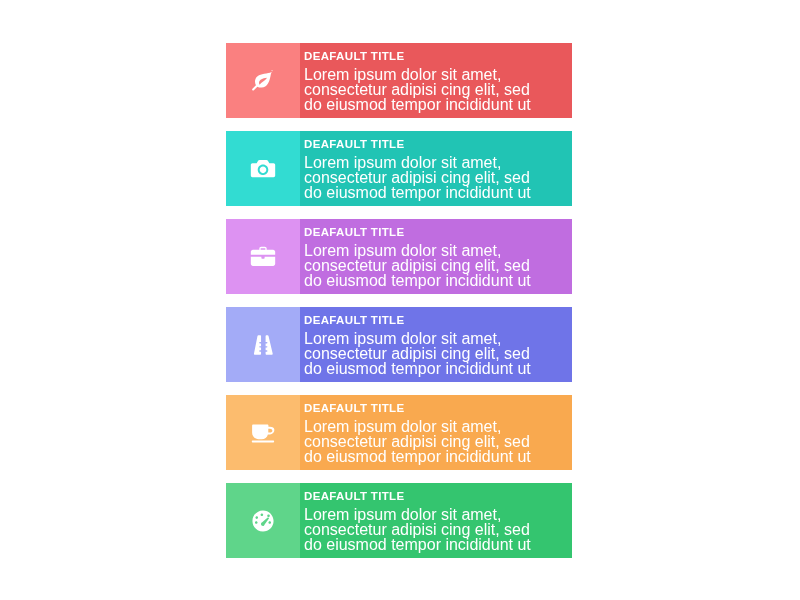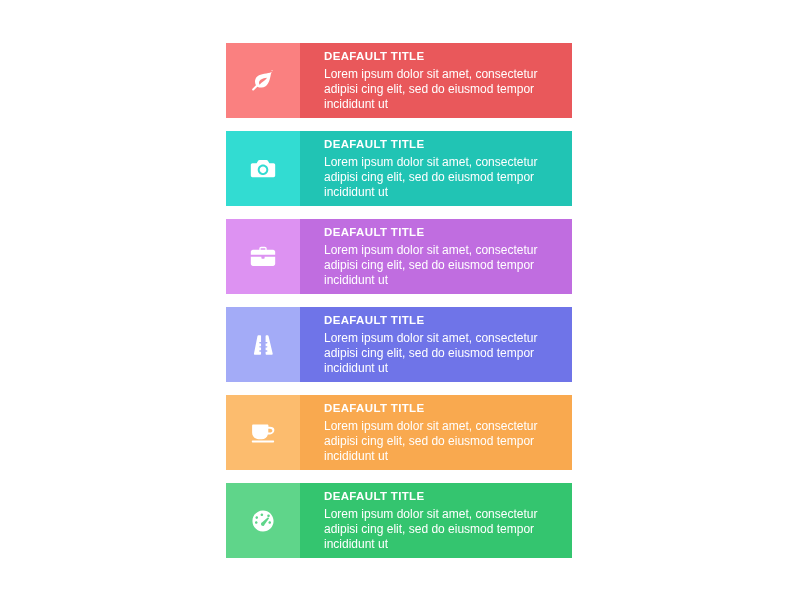--- a/index.html
+++ b/index.html
@@ -48,35 +48,35 @@
     width: 26px;
     height: 26px;
     display: block;
     fill: #ffffff;
   }
   .text-panel {
     flex: 1;
     display: flex;
     flex-direction: column;
     justify-content: center;
-    padding: 0 14px 0 24px;
+    padding: 0 14px 0 4px;
     box-sizing: border-box;
   }
   .row-title {
     color: #ffffff;
     font-size: 11.5px;
     font-weight: bold;
     letter-spacing: 0.35px;
     line-height: 14px;
     margin-bottom: 4px;
     white-space: nowrap;
   }
   .row-desc {
     color: #ffffff;
-    font-size: 12px;
+    font-size: 16px;
     font-weight: normal;
     line-height: 15px;
     max-width: 248px;
   }
 </style>
 </head>
 <body>
 
 <div class="canvas">
   <div class="list" id="list-root">

